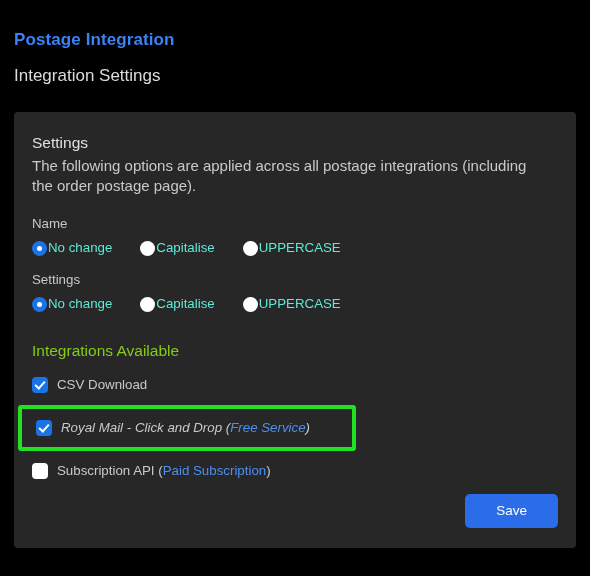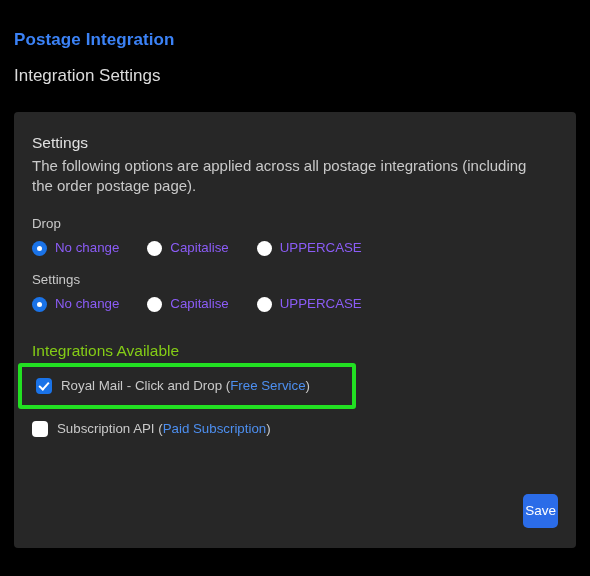--- a/index.html
+++ b/index.html
@@ -115,22 +115,22 @@
     width: 5px;
     height: 5px;
     margin-left: -2.5px;
     margin-top: -2.5px;
     border-radius: 50%;
     background: #ffffff;
   }
 
   .radio-label {
     font-size: 13.3px;
-    color: #8b5cf6;
-    margin-left: 8px;
+    color: #5eead4;
+    margin-left: 1px;
     line-height: 16px;
     white-space: nowrap;
   }
 
   .integrations-heading {
     font-size: 15.5px;
     color: #84cc16;
     margin: 29px 0 0 0;
     font-weight: normal;
     line-height: 20px;
@@ -184,51 +184,51 @@
     position: relative;
     margin-left: -14px;
     margin-top: 2px;
     margin-bottom: 2px;
     padding: 5px 0 5px 14px;
     border: 4px solid #22e022;
     border-radius: 3px;
     width: 316px;
     box-sizing: content-box;
   }
-  .highlight-wrap .integration-row { height: 28px; }
+  .highlight-wrap .integration-row { height: 28px; font-style: italic; }
 
   .save-button {
     position: absolute;
     right: 18px;
     bottom: 20px;
     background: #2b6ce8;
     color: #ffffff;
     font-size: 13.5px;
     font-family: "Liberation Sans", sans-serif;
     border: none;
     border-radius: 5px;
-    padding: 9px 2px;
+    padding: 9px 31px;
     cursor: pointer;
     line-height: 16px;
   }
 </style>
 </head>
 <body>
 
 <div class="page-title">Postage Integration</div>
 <div class="section-title">Integration Settings</div>
 
 <div class="panel">
   <div class="panel-inner">
 
     <div class="options-heading">Settings</div>
     <div class="options-desc">The following options are applied across all postage integrations (including the order postage page).</div>
 
     <div class="field-group">
-      <div class="field-label">Drop</div>
+      <div class="field-label">Name</div>
       <div class="radio-row">
         <div class="radio-option">
           <span class="radio-dot checked"></span>
           <span class="radio-label">No change</span>
         </div>
         <div class="radio-option">
           <span class="radio-dot"></span>
           <span class="radio-label">Capitalise</span>
         </div>
         <div class="radio-option">
@@ -251,20 +251,26 @@
         </div>
         <div class="radio-option">
           <span class="radio-dot"></span>
           <span class="radio-label">UPPERCASE</span>
         </div>
       </div>
     </div>
 
     <div class="integrations-heading">Integrations Available</div>
 
+    <div class="integration-row first">
+      <span class="checkbox checked"></span>
+      <span class="integration-label">
+        <span>CSV Download</span>
+      </span>
+    </div>
 
     <div class="highlight-wrap">
       <div class="integration-row">
         <span class="checkbox checked"></span>
         <span class="integration-label">
           <span>Royal Mail - Click and Drop (</span><span class="link">Free Service</span><span>)</span>
         </span>
       </div>
     </div>
 

